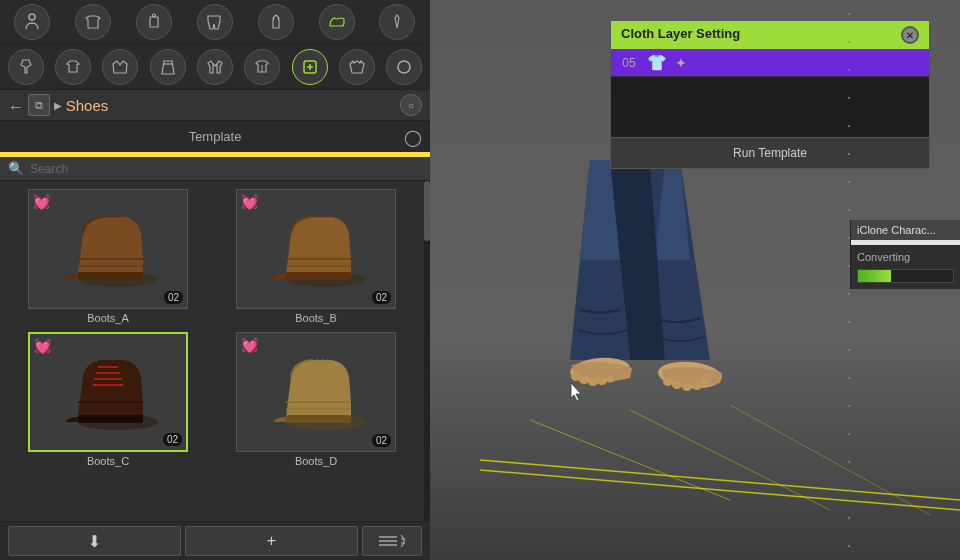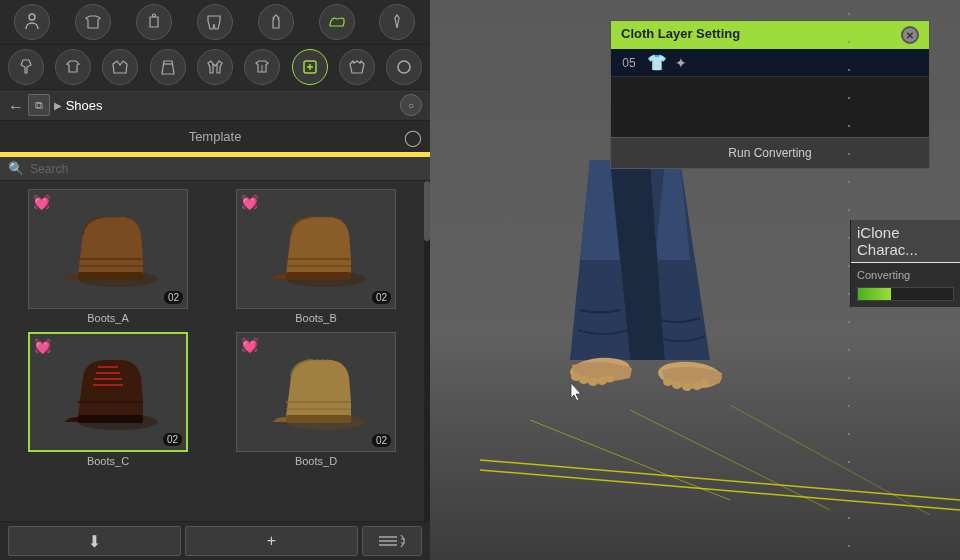--- a/index.html
+++ b/index.html
@@ -100,22 +100,22 @@
       justify-content: center;
       cursor: pointer;
       border-radius: 2px;
       font-size: 11px;
     }
     .breadcrumb-row .arrow {
       color: #aaa;
       font-size: 10px;
     }
     .breadcrumb-row .breadcrumb-text {
-      color: #ffffff;
-      font-size: 13px;
+      color: #fdba74;
+      font-size: 15px;
       flex: 1;
     }
     .breadcrumb-row .circle-btn {
       width: 22px;
       height: 22px;
       border: 1px solid #666;
       background: #444;
       color: #aaa;
       display: flex;
       align-items: center;
@@ -345,21 +345,21 @@
     .dialog-cloth .col-header {
       background: #555;
       color: #ddd;
       text-align: center;
       padding: 5px;
       font-size: 12px;
     }
     .dialog-cloth .cloth-row {
       display: flex;
       align-items: center;
-      background: #0f172a;
+      background: #6d28d9;
       border-bottom: 1px solid #333;
       padding: 4px 8px;
       gap: 8px;
     }
     .dialog-cloth .cloth-row .num {
       color: #aaa;
       font-size: 12px;
       width: 20px;
       text-align: center;
     }
@@ -399,23 +399,23 @@
       position: absolute;
       top: 220px;
       right: 0;
       width: 110px;
       background: #2e2e2e;
       border-left: 1px solid #222;
     }
     .iclone-panel .panel-title {
       background: #444;
       color: #ddd;
-      font-size: 15px;
+      font-size: 11px;
       padding: 4px 6px;
-      border-bottom: 1px solid #e5e5e5;
+      border-bottom: 5px solid #e5e5e5;
     }
     .iclone-panel .panel-status {
       color: #aaa;
       font-size: 11px;
       padding: 6px;
     }
     .iclone-panel .progress-bar {
       height: 14px;
       background: #222;
       margin: 0 6px 6px 6px;
@@ -715,21 +715,21 @@
     <div class="title-bar">
       <span>Cloth Layer Setting</span>
       <div class="close-btn">✕</div>
     </div>
     <div class="cloth-row">
       <span class="num">05</span>
       <span class="shirt-icon">👕</span>
       <span class="settings-icon">✦</span>
     </div>
     <div class="empty-row"></div>
-    <button class="run-collision-btn">Run Converting</button>
+    <button class="run-collision-btn">Run Template</button>
   </div>
 
   <div class="dotted-edge">
     <span></span>
       <span></span>
       <span></span>
       <span></span>
       <span></span>
     <span></span>
       <span></span>

